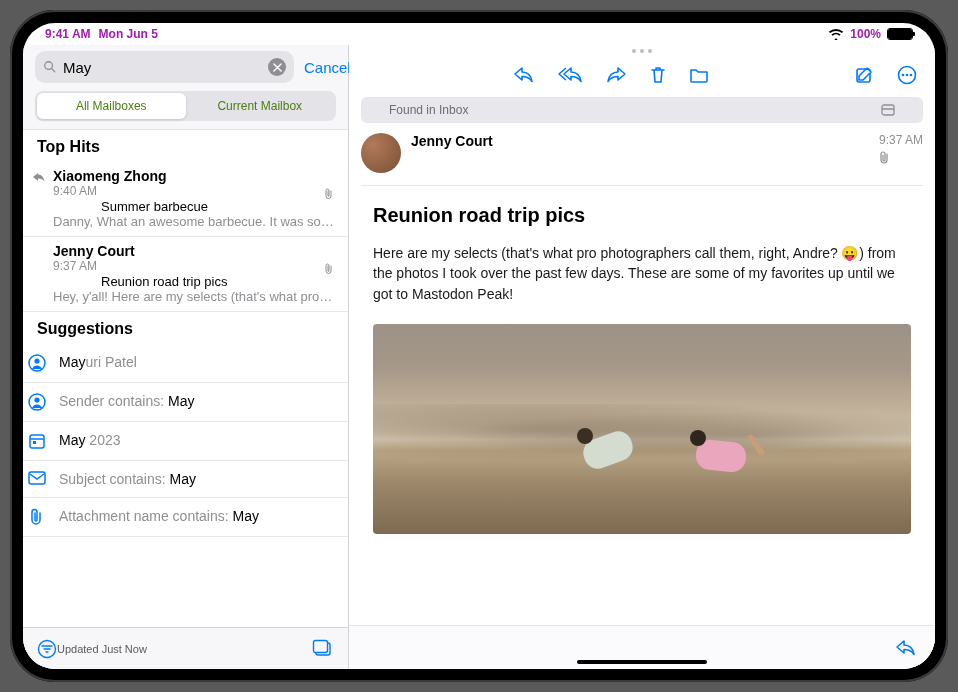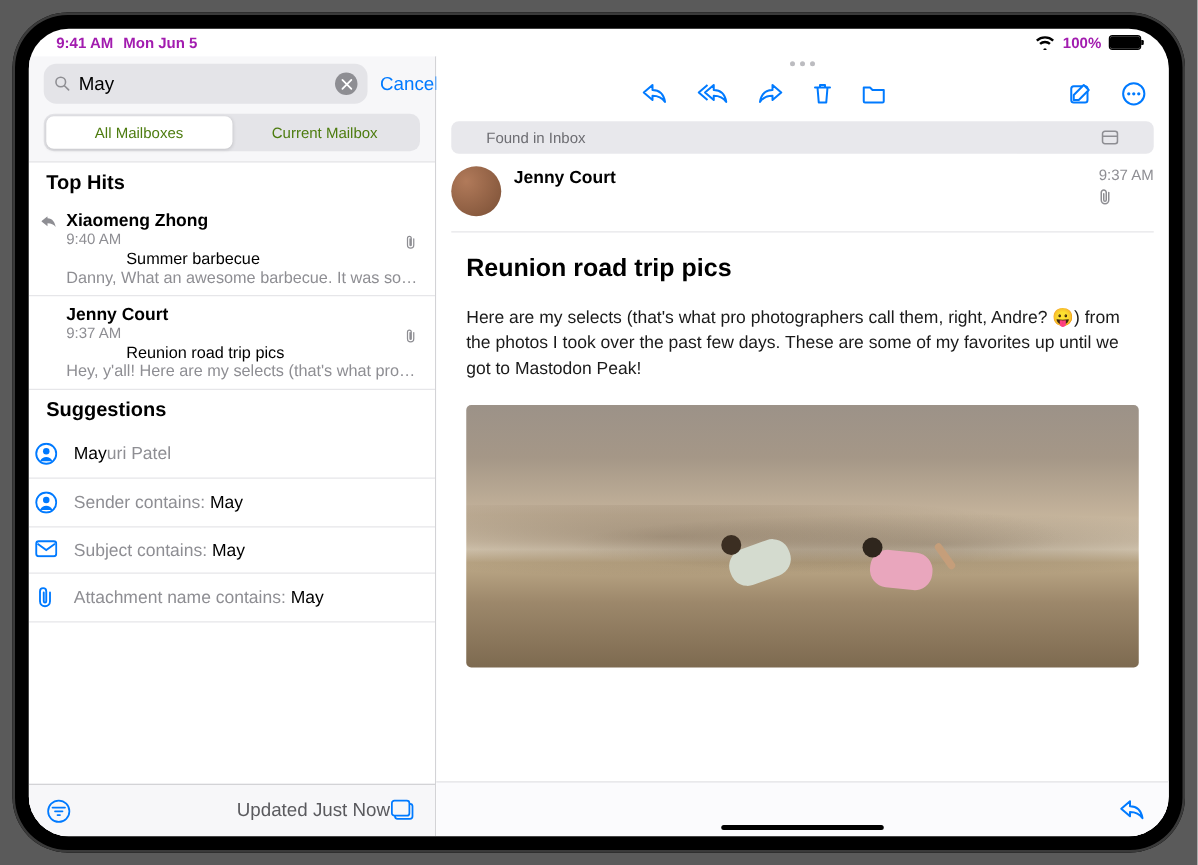--- a/index.html
+++ b/index.html
@@ -45,21 +45,21 @@
 .subj { font-size: 13px; color: #000; margin-top: 1px; margin-left: 48px; }
 .preview { font-size: 13px; color: #8e8e93; white-space: nowrap; overflow: hidden; text-overflow: ellipsis; }
 .clip-mini { position:absolute; right:14px; top:26px; }
 
 .sugg { display: flex; align-items: flex-start; gap: 12px; padding: 10px 4px; }
 .sugg-icon { width: 20px; display: flex; justify-content: center; align-items:center; }
 .sugg-text { font-size: 14px; color: #000; }
 .sugg-text .muted { color: #8e8e93; }
 
 .sidebar-bottom { height: 42px; border-top: 1px solid #d3d3d6; display:flex; align-items:center; justify-content:space-between; padding:0 14px; background:#f7f7f9; }
-.updated { flex:1; text-align:right; font-size:15px; color:#5a5a5e; }
+.updated { flex:1; text-align:left; font-size:11px; color:#5a5a5e; }
 
 
 .toolbar { height: 44px; display:flex; align-items:center; justify-content:space-between; padding: 0 18px; }
 .toolbar-left, .toolbar-mid, .toolbar-right { display:flex; align-items:center; gap:22px; }
 .toolbar .tico { cursor:pointer; color:#007aff; }
 .drag-handle { display:flex; gap:4px; justify-content:center; padding-top:4px;}
 .drag-handle span { width:4px; height:4px; border-radius:50%; background:#bcbcc0; }
 
 
 .found-bar { margin: 0 12px; height:26px; background:#e8e8ec; border-radius:6px; display:flex; align-items:center; justify-content:space-between; padding:0 28px; font-size:12px; color:#6d6d72; }
@@ -188,20 +188,30 @@
                 <svg width="18" height="18" viewBox="0 0 18 18">
                   <circle cx="9" cy="9" r="8" fill="none" stroke="#007aff" stroke-width="1.5"></circle>
                   <circle cx="9" cy="7" r="2.6" fill="#007aff"></circle>
                   <path d="M4 15c1-2.5 3-3.5 5-3.5s4 1 5 3.5" fill="#007aff"></path>
                 </svg>
               </span>
             <span class="sugg-text"><span class="muted">Sender contains: </span><span>May</span></span>
           </div>
           <div class="sugg">
             <span class="sugg-icon">
+                <svg width="18" height="18" viewBox="0 0 18 18">
+                  <rect x="2" y="3" width="14" height="13" rx="2" fill="none" stroke="#007aff" stroke-width="1.5"></rect>
+                  <line x1="2" y1="7" x2="16" y2="7" stroke="#007aff" stroke-width="1.5"></line>
+                  <rect x="5" y="9" width="3" height="3" fill="#007aff"></rect>
+                </svg>
+              </span>
+            <span class="sugg-text"><span>May</span><span class="muted"> 2023</span></span>
+          </div>
+          <div class="sugg">
+            <span class="sugg-icon">
                 <svg width="18" height="14" viewBox="0 0 18 14">
                   <rect x="1" y="1" width="16" height="12" rx="2" fill="none" stroke="#007aff" stroke-width="1.5"></rect>
                   <path d="M2 3l7 5 7-5" fill="none" stroke="#007aff" stroke-width="1.5"></path>
                 </svg>
               </span>
             <span class="sugg-text"><span class="muted">Subject contains: </span><span>May</span></span>
           </div>
           <div class="sugg">
             <span class="sugg-icon">
                 <svg width="16" height="18" viewBox="0 0 16 18">

